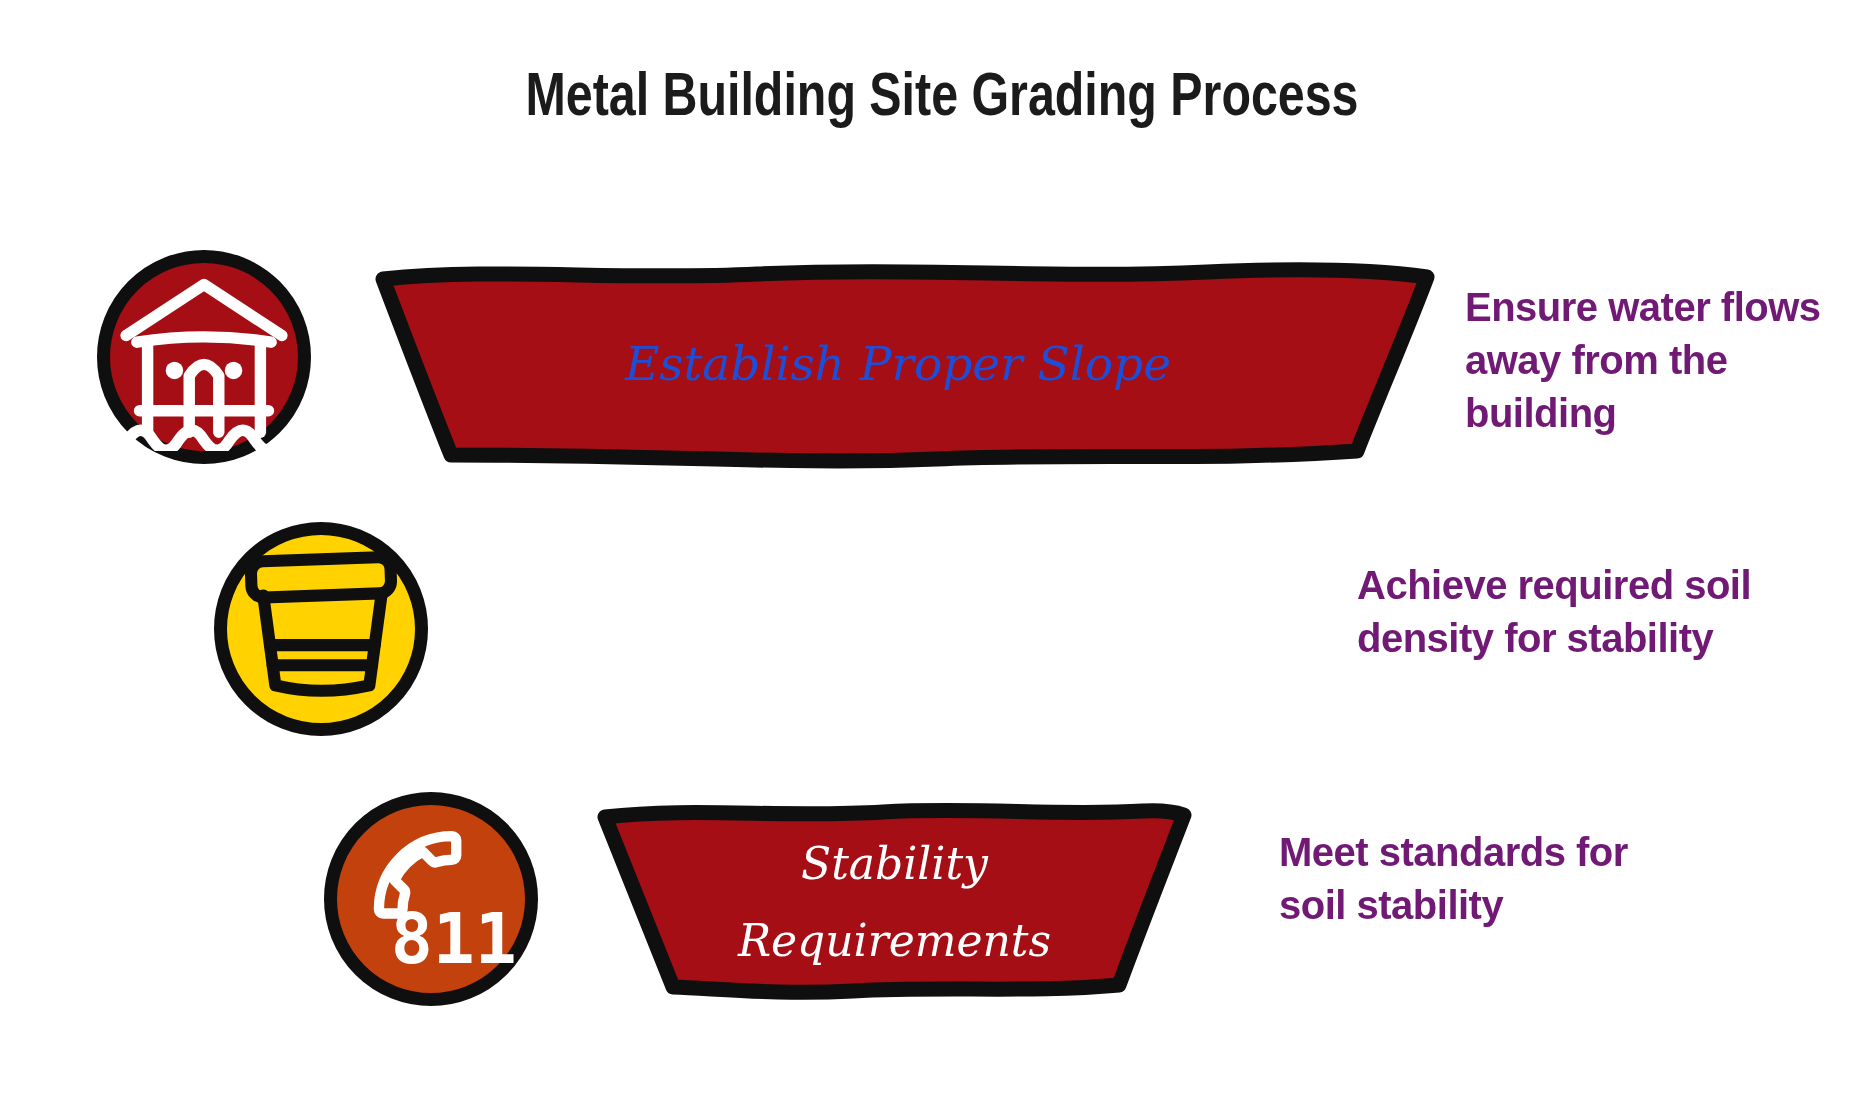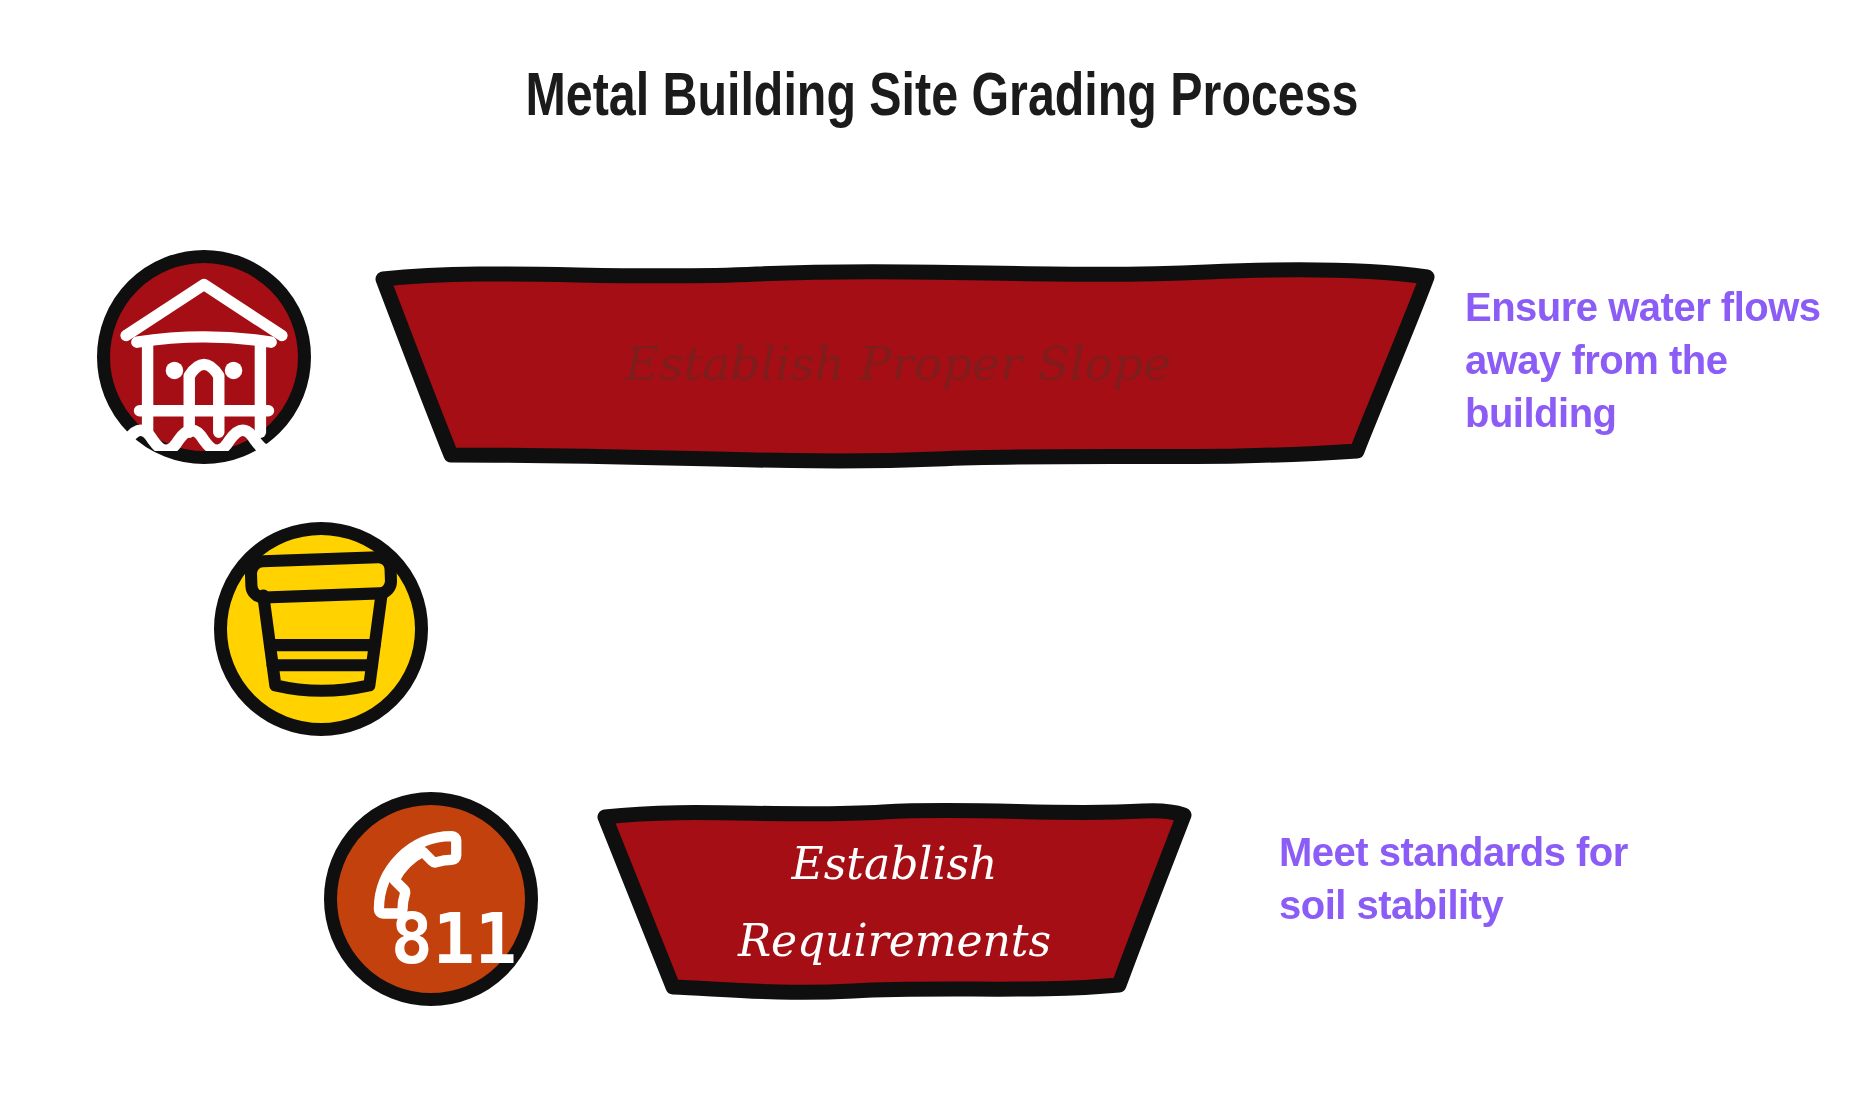--- a/index.html
+++ b/index.html
@@ -25,21 +25,21 @@
   .seg3 .label{font-size:44px;line-height:1.75;}
 
   
   .badge{position:absolute;width:188px;height:188px;border:13px solid #0f0f0f;border-radius:50%;
          display:flex;align-items:center;justify-content:center;}
   .badge1{left:97px;top:250px;}
   .badge2{left:214px;top:522px;}
   .badge3{left:324px;top:792px;}
 
   
-  .ann{position:absolute;font-weight:700;font-size:40px;line-height:53px;color:#8b5cf6;
+  .ann{position:absolute;font-weight:700;font-size:40px;line-height:53px;color:#701a75;
        white-space:pre-line;letter-spacing:-0.5px;}
   .ann1{left:1465px;top:281px;}
   .ann2{left:1357px;top:559px;}
   .ann3{left:1243px;top:826px;margin-left:36px;}
 </style>
 </head>
 <body>
 
 <div class="canvas">
 
@@ -60,53 +60,55 @@
       </g>
       <circle cx="-22" cy="10" r="6.5" fill="#ffffff"></circle>
       <circle cx="22" cy="10" r="6.5" fill="#ffffff"></circle>
     </svg>
   </div>
 
   <div class="seg seg1">
     <svg viewBox="0 0 1082 217">
       <path stroke="#0f0f0f" stroke-width="15" stroke-linejoin="round" d="M 26 24 C 140 12 260 26 400 19 C 560 12 700 24 850 17 C 940 13 1020 15 1070 22 C 1048 80 1022 140 1000 196 C 860 206 720 198 580 204 C 440 210 300 200 94 200 C 70 140 48 82 26 24 Z" fill="#A50E14"></path>
     </svg>
-    <div class="label" style="color: #7f1d1d;">Establish Proper Slope</div>
+    <div class="label" style="color: #1d4ed8;">Establish Proper Slope</div>
   </div>
 
   <div class="ann ann1">Ensure water flows
 away from the
 building</div>
 
   <div class="badge badge2" style="background-color: rgb(255, 210, 0);">
     <svg width="188" height="188" viewBox="-70 -70 140 140">
       <g fill="none" stroke="#0f0f0f" stroke-width="9" stroke-linecap="round" stroke-linejoin="round">
         <rect x="-52" y="-52" width="104" height="27" rx="9" transform="rotate(-2 0 -38)"></rect>
         <path d="M -43 -25 L -34 42 Q 0 50 36 42 L 45 -25"></path>
         <path d="M -38 12 L 40 12"></path>
         <path d="M -36 27 L 38 27"></path>
       </g>
     </svg>
   </div>
 
 
+  <div class="ann ann2">Achieve required soil
+density for stability</div>
 
   <div class="badge badge3" style="background-color: #c2410c;">
     <svg width="188" height="188" viewBox="-70 -70 140 140">
       <g transform="translate(-10,-18) scale(3.2,-3.2) translate(-12,-12)">
         <path fill="none" stroke="#ffffff" stroke-width="2.4" stroke-linejoin="round" stroke-linecap="round" d="M6.62 10.79c1.44 2.83 3.76 5.14 6.59 6.59l2.2-2.2c.27-.27.67-.36 1.02-.24 1.12.37 2.33.57 3.57.57.55 0 1 .45 1 1V20c0 .55-.45 1-1 1-9.39 0-17-7.61-17-17 0-.55.45-1 1-1h3.5c.55 0 1 .45 1 1 0 1.25.2 2.45.57 3.57.11.35.03.74-.25 1.02l-2.2 2.2z"></path>
       </g>
       <text x="17" y="48" text-anchor="middle" font-size="52" font-weight="bold" font-family="DejaVu Sans Mono, monospace" fill="#ffffff">811</text>
     </svg>
   </div>
 
   <div class="seg seg3">
     <svg viewBox="0 0 623 213">
       <path stroke="#0f0f0f" stroke-width="15" stroke-linejoin="round" d="M 22 22 C 110 12 200 23 300 17 C 390 12 480 21 560 16 C 578 15 592 17 601 20 C 579 77 557 133 536 190 C 450 198 360 191 270 196 C 200 200 140 194 90 192 C 67 135 44 78 22 22 Z" fill="#A50E14"></path>
     </svg>
-    <div class="label" style="color: rgb(255, 255, 255);">Establish
+    <div class="label" style="color: rgb(255, 255, 255);">Stability
 Requirements</div>
   </div>
 
   <div class="ann ann3">Meet standards for
 soil stability</div>
 
 </div>
 
 </body></html>

